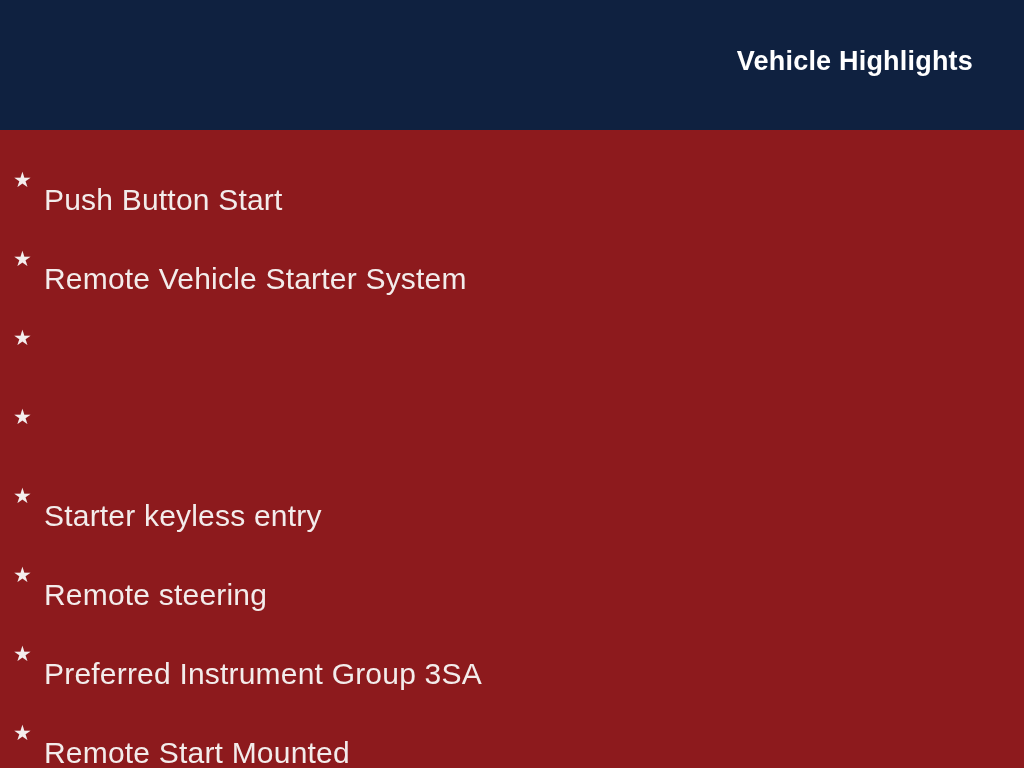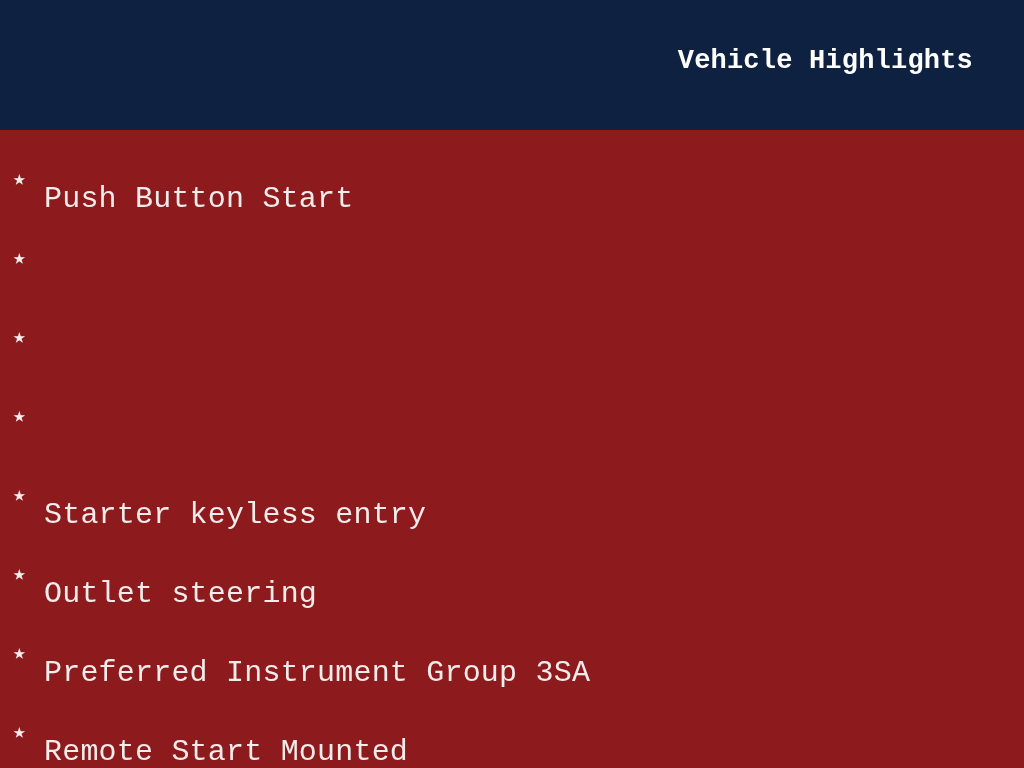--- a/index.html
+++ b/index.html
@@ -9,21 +9,20 @@
   }
   body {
     font-family: "Liberation Sans", sans-serif;
   }
   .slide {
     position: relative;
     width: 1024px;
     height: 768px;
     overflow: hidden;
     background: #8d1a1d;
-    font-family: Liberation Mono, monospace;
   }
   .slide-header {
     position: absolute;
     top: 0;
     left: 0;
     width: 1024px;
     height: 130px;
     background: #0f2140;
     box-sizing: border-box;
   }
@@ -94,38 +93,39 @@
   <div class="slide-body">
     <ul class="highlights-list">
 
       <li class="highlight-item">
         <span class="bullet-star">★</span>
         <span class="highlight-label">Push Button Start</span>
       </li>
 
       <li class="highlight-item">
         <span class="bullet-star">★</span>
+        <span class="highlight-label">Remote Vehicle Starter System</span>
       </li>
 
       <li class="highlight-item">
         <span class="bullet-star">★</span>
       </li>
 
       <li class="highlight-item">
         <span class="bullet-star">★</span>
       </li>
 
       <li class="highlight-item">
         <span class="bullet-star">★</span>
         <span class="highlight-label">Starter keyless entry</span>
       </li>
 
       <li class="highlight-item">
         <span class="bullet-star">★</span>
-        <span class="highlight-label">Outlet steering</span>
+        <span class="highlight-label">Remote steering</span>
       </li>
 
       <li class="highlight-item">
         <span class="bullet-star">★</span>
         <span class="highlight-label">Preferred Instrument Group 3SA</span>
       </li>
 
       <li class="highlight-item">
         <span class="bullet-star">★</span>
         <span class="highlight-label">Remote Start Mounted</span>

